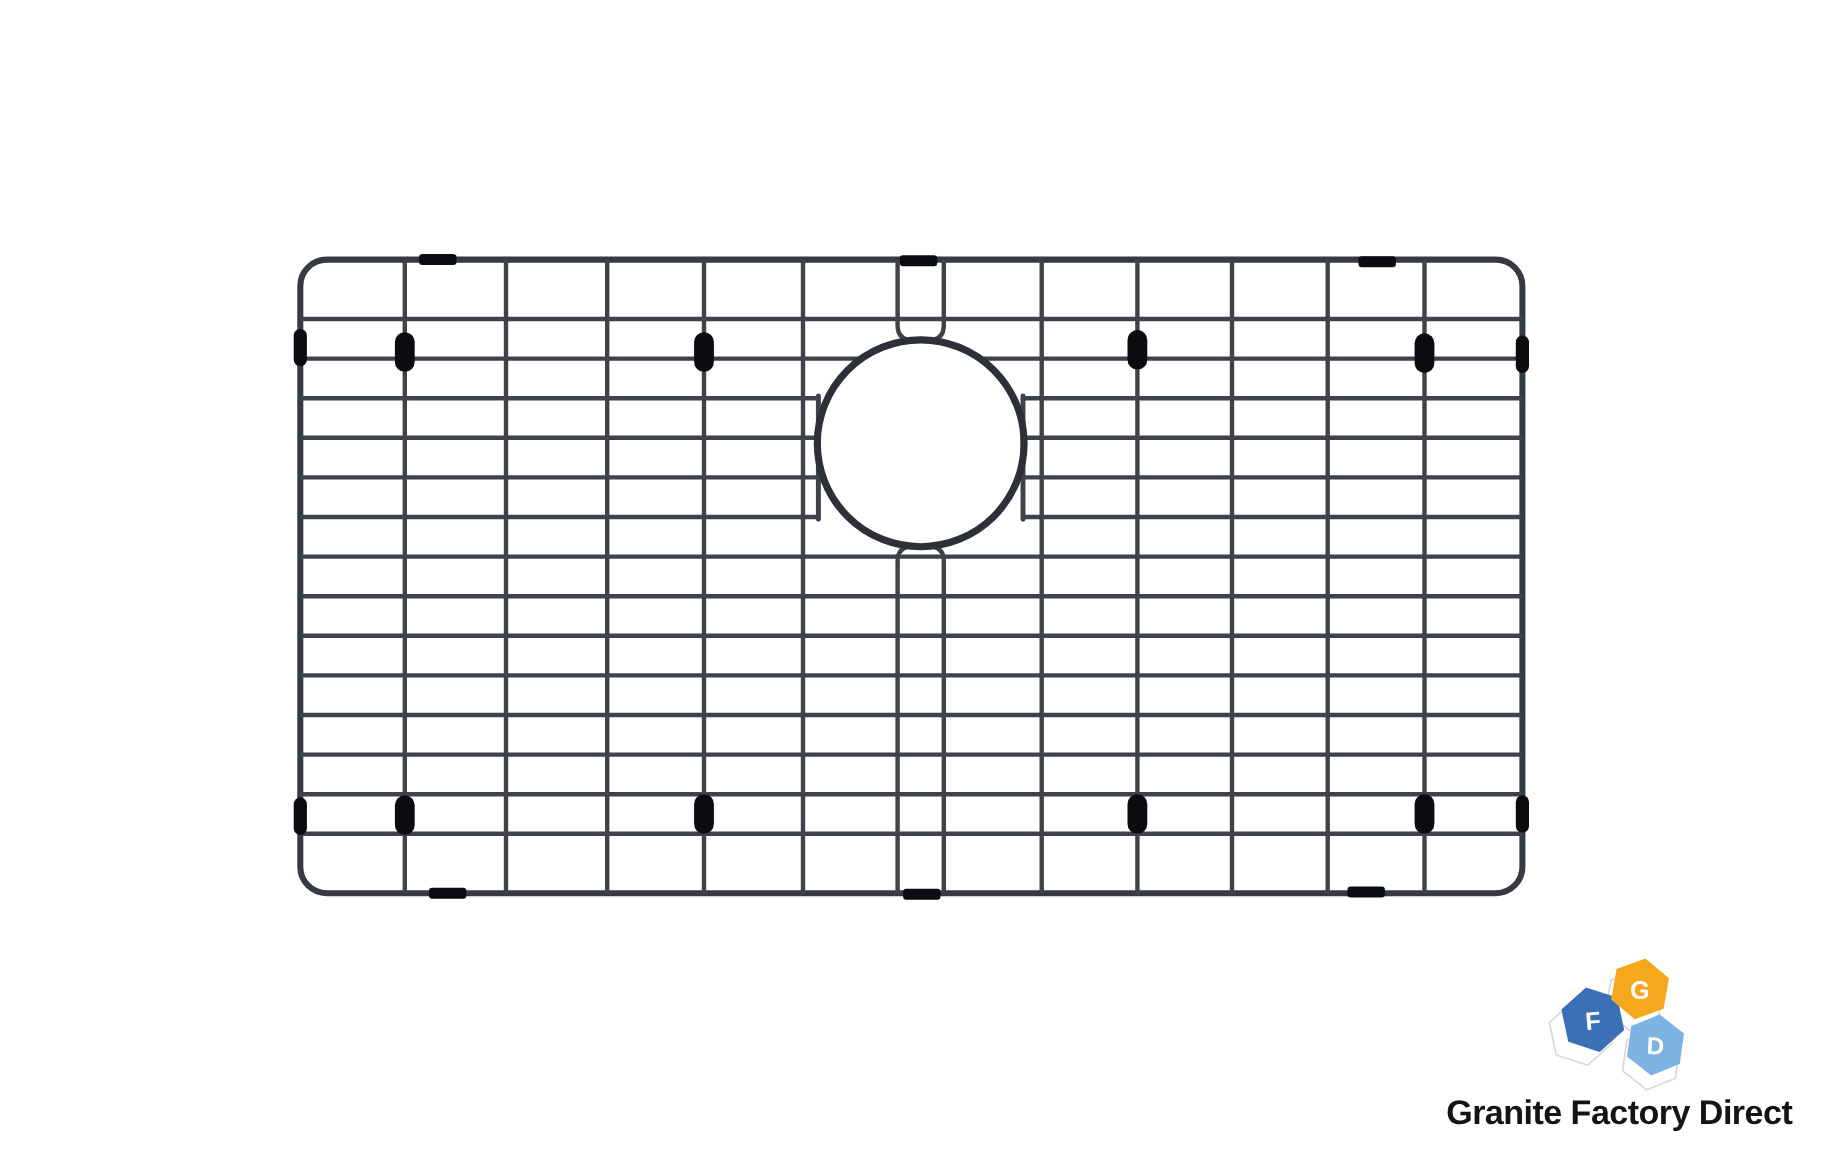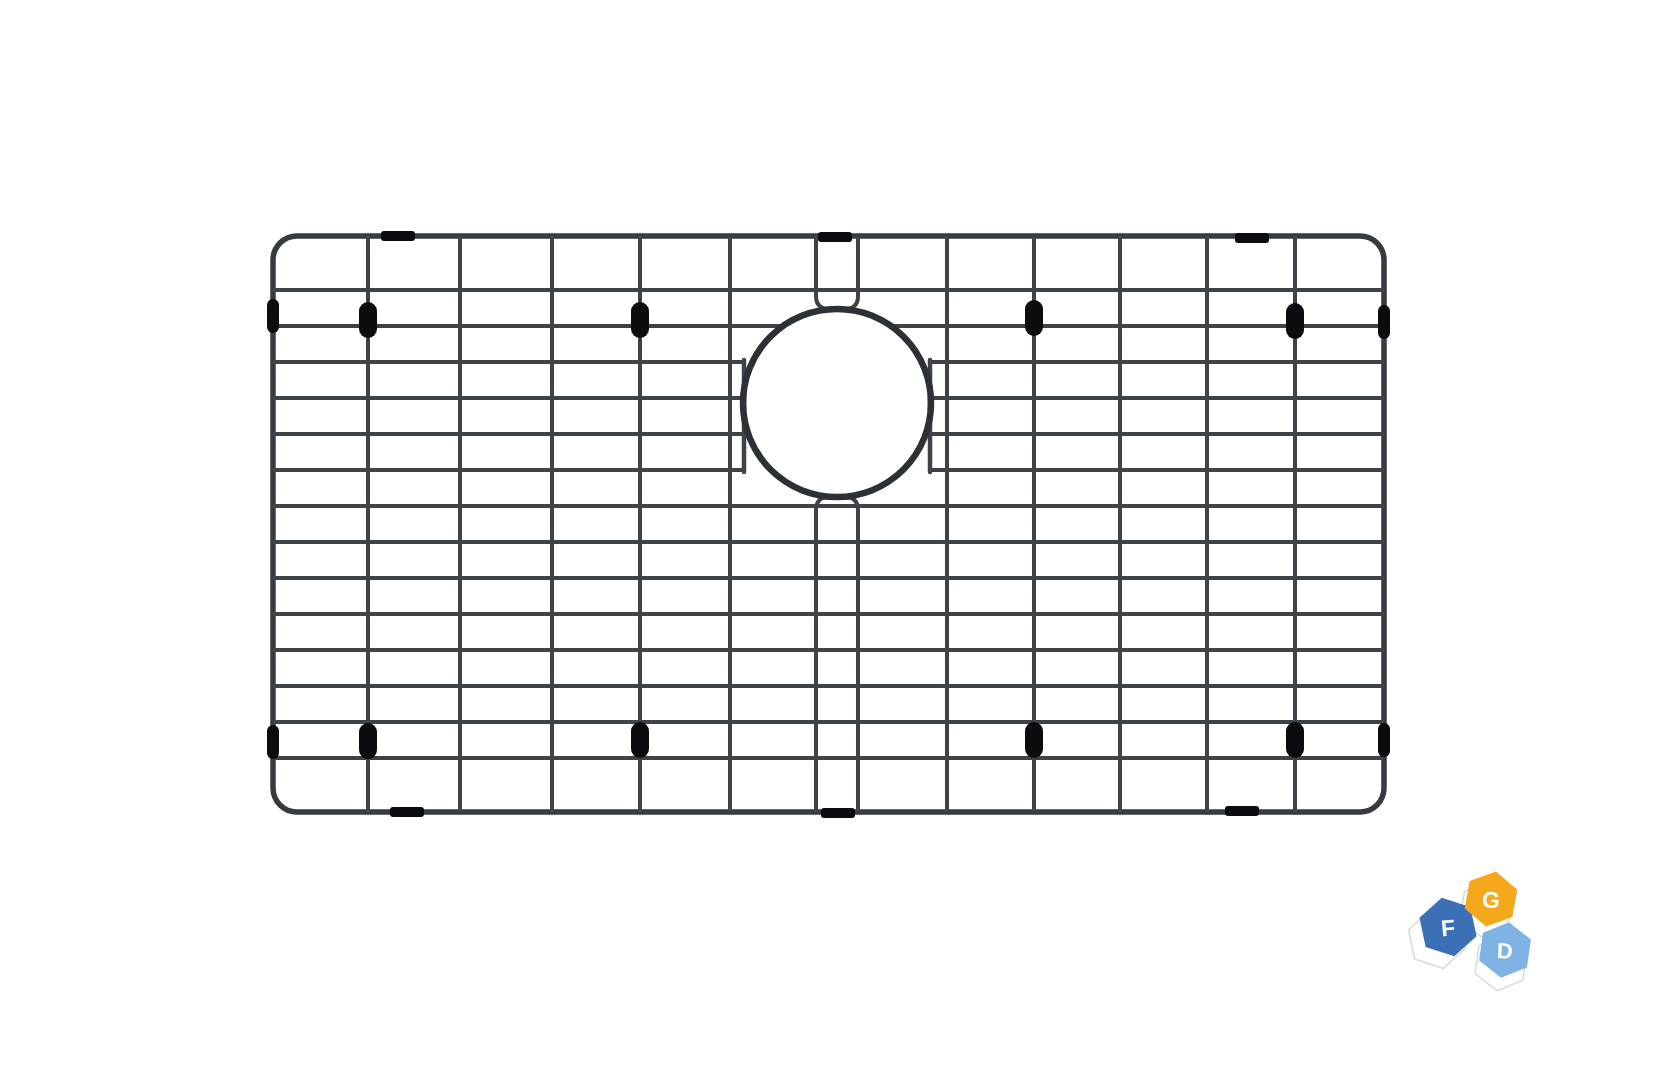--- a/index.html
+++ b/index.html
@@ -92,13 +92,14 @@
         <polygon points="1486.0,881.0 1510.2,895.0 1510.2,923.0 1486.0,937.0 1461.8,923.0 1461.8,895.0" transform="rotate(10 1486 909)" fill="#ffffff" stroke="#d8d8d8" stroke-width="1.5"></polygon>
         <polygon points="1501.0,935.0 1525.2,949.0 1525.2,977.0 1501.0,991.0 1476.8,977.0 1476.8,949.0" transform="rotate(8 1501 963)" fill="#ffffff" stroke="#d8d8d8" stroke-width="1.5"></polygon>
         <polygon points="1505.0,922.0 1529.2,936.0 1529.2,964.0 1505.0,978.0 1480.8,964.0 1480.8,936.0" transform="rotate(8 1505 950)" fill="#7EB3E3"></polygon>
         <text x="1505" y="951" fill="#ffffff" font-size="22" font-weight="bold" font-family="&quot;Liberation Sans&quot;, sans-serif" text-anchor="middle" dominant-baseline="central" transform="rotate(3.2 1505 950)">D</text>
         <polygon points="1448.0,897.0 1474.0,912.0 1474.0,942.0 1448.0,957.0 1422.0,942.0 1422.0,912.0" transform="rotate(-12 1448 927)" fill="#3B70B7"></polygon>
         <text x="1448" y="928" fill="#ffffff" font-size="23" font-weight="bold" font-family="&quot;Liberation Sans&quot;, sans-serif" text-anchor="middle" dominant-baseline="central" transform="rotate(-4.800000000000001 1448 927)">F</text>
         <polygon points="1491.0,871.0 1515.2,885.0 1515.2,913.0 1491.0,927.0 1466.8,913.0 1466.8,885.0" transform="rotate(10 1491 899)" fill="#F6A81C"></polygon>
         <text x="1491" y="900" fill="#ffffff" font-size="23" font-weight="bold" font-family="&quot;Liberation Sans&quot;, sans-serif" text-anchor="middle" dominant-baseline="central" transform="rotate(4 1491 899)">G</text>
       </g>
   </svg>
+  <div class="brand-name" style="color: rgb(20, 20, 20);">Granite Factory Direct</div>
 </div>
 
 </body></html>

